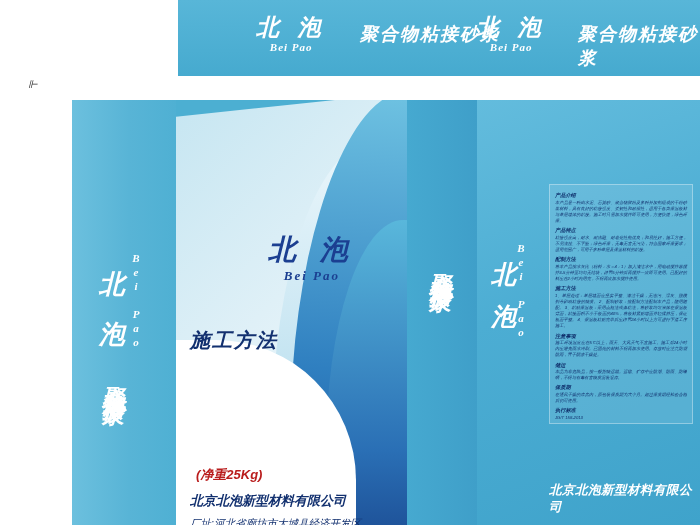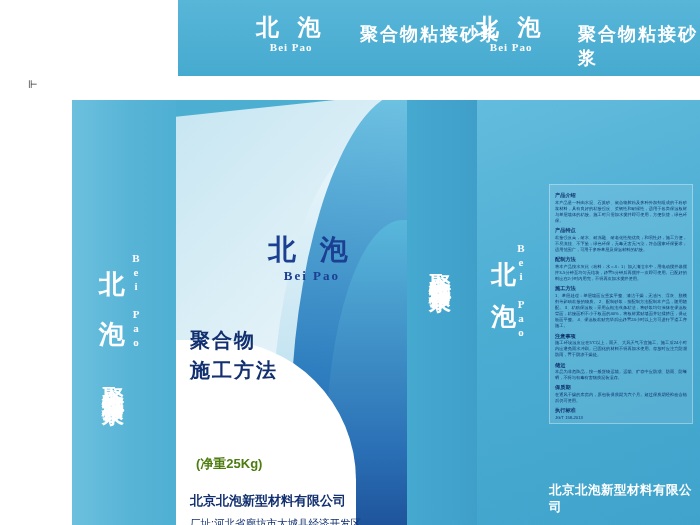--- a/index.html
+++ b/index.html
@@ -11,21 +11,21 @@
     width: 700px;
     height: 525px;
     position: relative;
     overflow: hidden;
     font-family: "Liberation Sans", sans-serif;
   }
 
   .stage {
     position: absolute;
     left: 0; top: 0;
-    width: 700px; height: 456px;
+    width: 700px; height: 456px; font-style: italic;
   }
 
   
   .top-flap {
     position: absolute;
     left: 178px; top: 0px;
     width: 522px; height: 76px;
     background: #4eb0d4;
   }
   .top-flap-inner {
@@ -192,23 +192,23 @@
     left: 14px; top: 225px;
     z-index: 6;
     color: #12306f;
     font-size: 20px;
     font-weight: bold;
     letter-spacing: 2px;
     line-height: 1.5;
   }
   .main-weight {
     position: absolute;
-    left: 20px; top: 355px;
+    left: 20px; top: 366px;
     z-index: 6;
-    color: #4d7c0f;
+    color: #b91c1c;
     font-size: 13px;
     font-weight: bold;
   }
   .main-company {
     position: absolute;
     left: 14px; top: 392px;
     z-index: 6;
     color: #12306f;
     font-size: 13px;
     font-weight: bold;
@@ -344,21 +344,20 @@
     <div class="swoosh-b"></div>
     <div class="swoosh-d"></div>
     <div class="main-white-cover"></div>
 
     <div class="main-logo">
       <span class="cn">北 泡</span>
       <span class="en">Bei Pao</span>
     </div>
 
     <div class="main-product">
-      <div>聚合物</div>
       <div>施工方法</div>
     </div>
 
     <div class="main-weight">(净重25Kg)</div>
     <div class="main-company">北京北泡新型材料有限公司</div>
 
     <div class="main-contact">
       <div>厂址:河北省廊坊市大城县经济开发区</div>
 
     </div>

